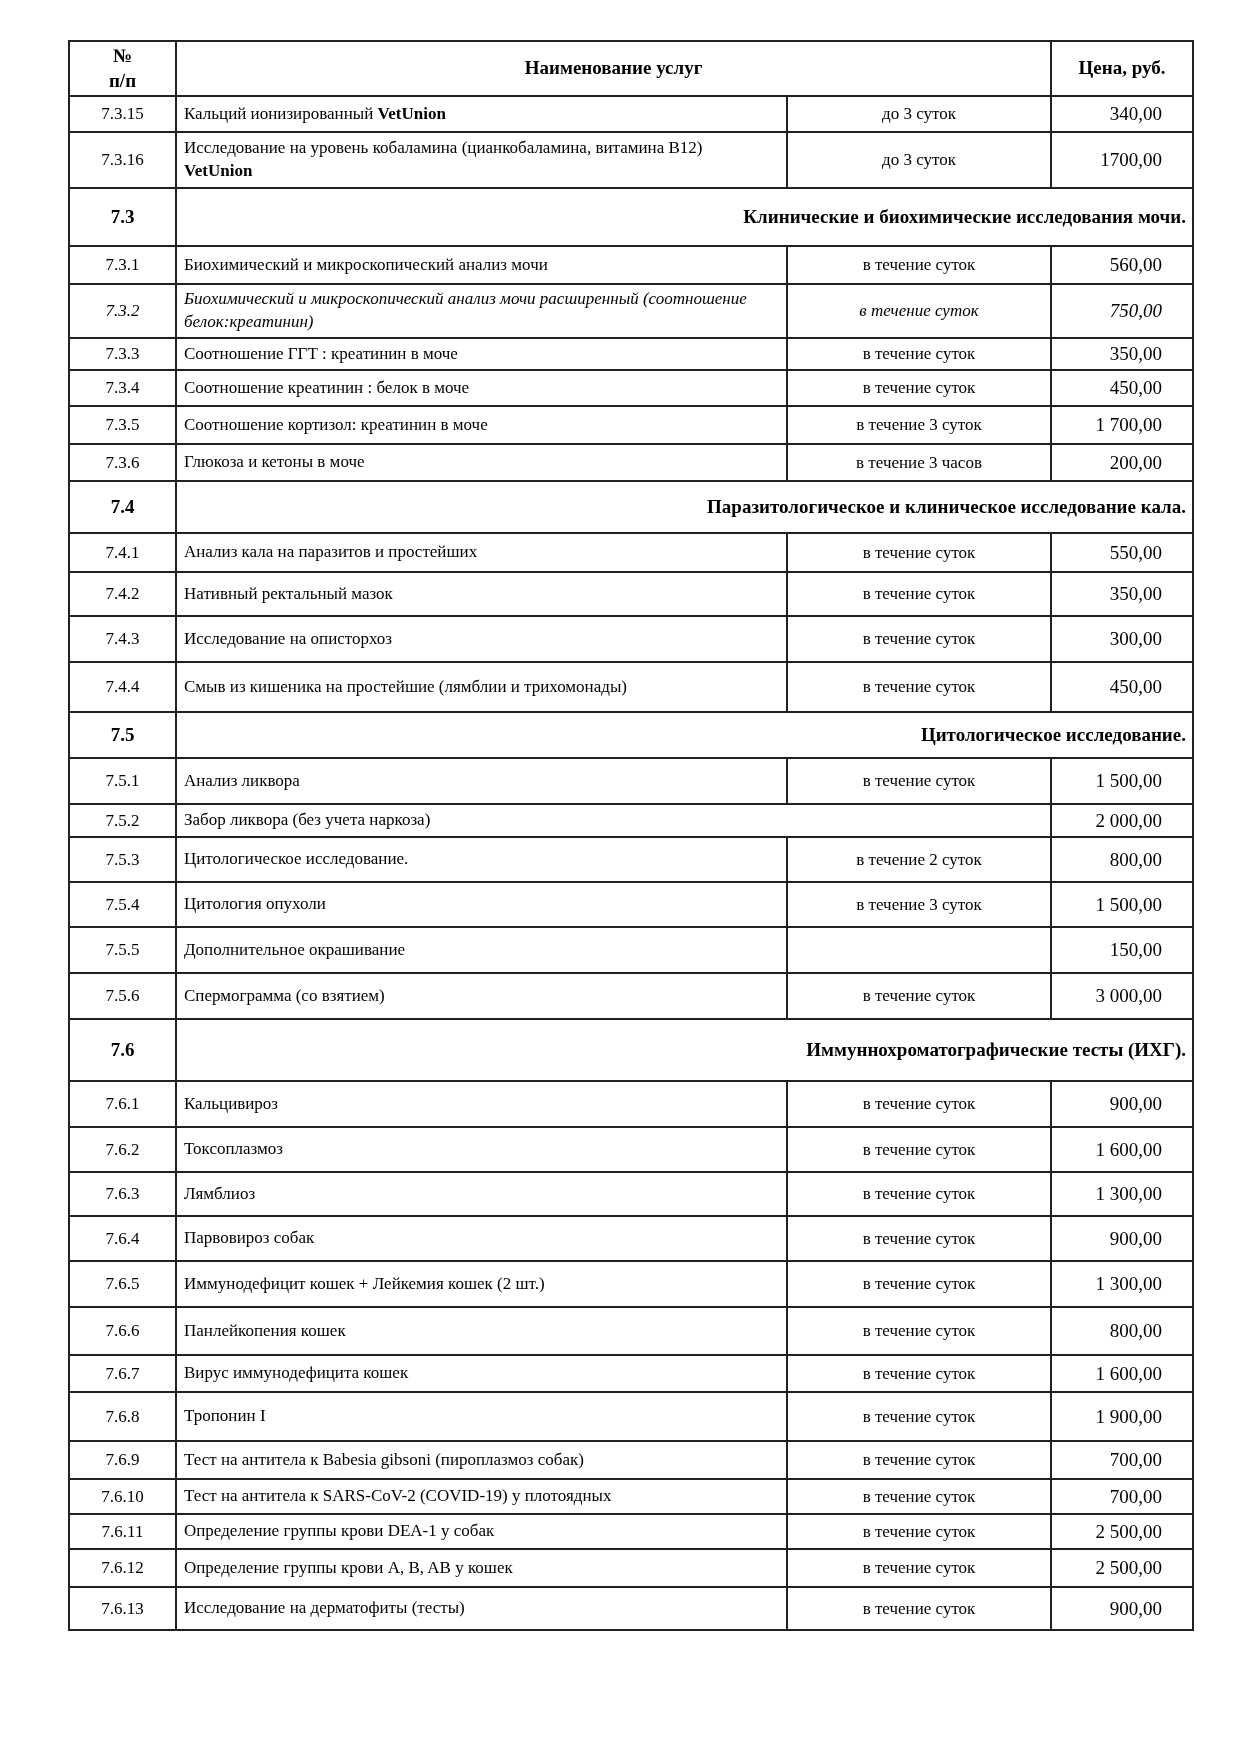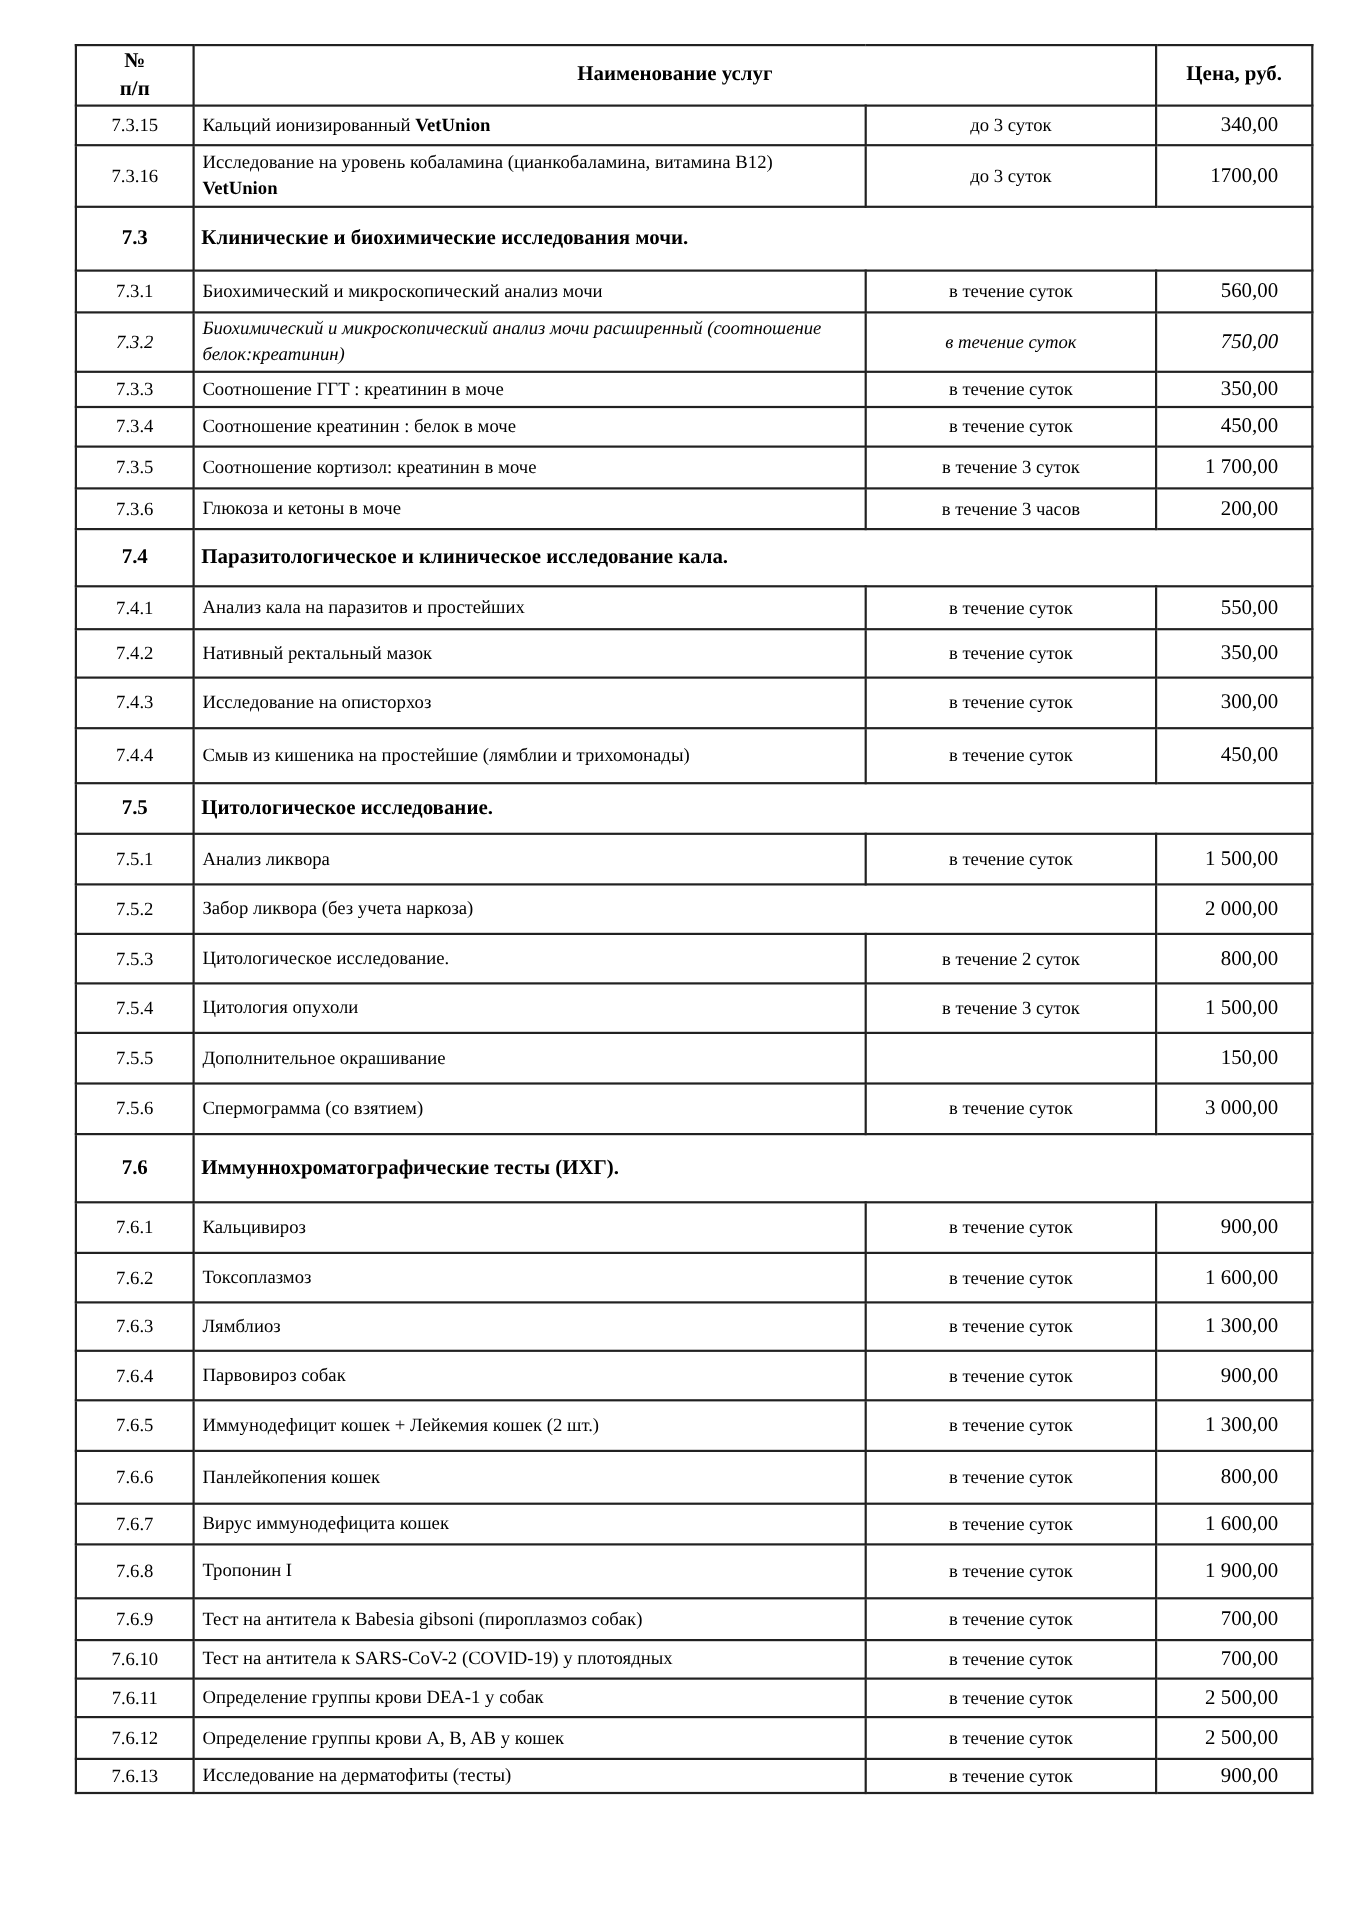--- a/index.html
+++ b/index.html
@@ -62,21 +62,21 @@
     white-space: nowrap;
   }
   td.section-num {
     font-weight: bold;
     font-size: 19px;
     text-align: center;
   }
   td.section-title {
     font-weight: bold;
     font-size: 19px;
-    text-align: left;
+    text-align: right;
     padding: 2px 6px;
   }
 </style>
 </head>
 <body>
 
 <table class="price-table">
   <colgroup>
     <col class="c-num">
     <col class="c-name">
@@ -177,21 +177,21 @@
       <tr style="height: 46px;">
         <td class="num section-num">7.5</td>
         <td class="section-title" colspan="3">Цитологическое исследование.</td>
       </tr>
       <tr style="height: 46px;">
         <td class="num">7.5.1</td>
         <td class="name">Анализ ликвора</td>
         <td class="timing">в течение суток</td>
         <td class="price">1 500,00</td>
       </tr>
-      <tr style="height: 45px;">
+      <tr style="height: 33px;">
         <td class="num">7.5.2</td>
         <td class="name" colspan="2">Забор ликвора (без учета наркоза)</td>
         <td class="price">2 000,00</td>
       </tr>
       <tr style="height: 45px;">
         <td class="num">7.5.3</td>
         <td class="name">Цитологическое исследование.</td>
         <td class="timing">в течение 2 суток</td>
         <td class="price">800,00</td>
       </tr>
@@ -282,20 +282,20 @@
         <td class="name">Определение группы крови DEA-1 у собак</td>
         <td class="timing">в течение суток</td>
         <td class="price">2 500,00</td>
       </tr>
       <tr style="height: 38px;">
         <td class="num">7.6.12</td>
         <td class="name">Определение группы крови A, B, AB у кошек</td>
         <td class="timing">в течение суток</td>
         <td class="price">2 500,00</td>
       </tr>
-      <tr style="height: 31px; padding-left: 48px;">
+      <tr style="height: 43px; padding-left: 48px;">
         <td class="num">7.6.13</td>
         <td class="name">Исследование на дерматофиты (тесты)</td>
         <td class="timing">в течение суток</td>
         <td class="price">900,00</td>
       </tr>
     </tbody>
 </table>
 
 </body></html>

